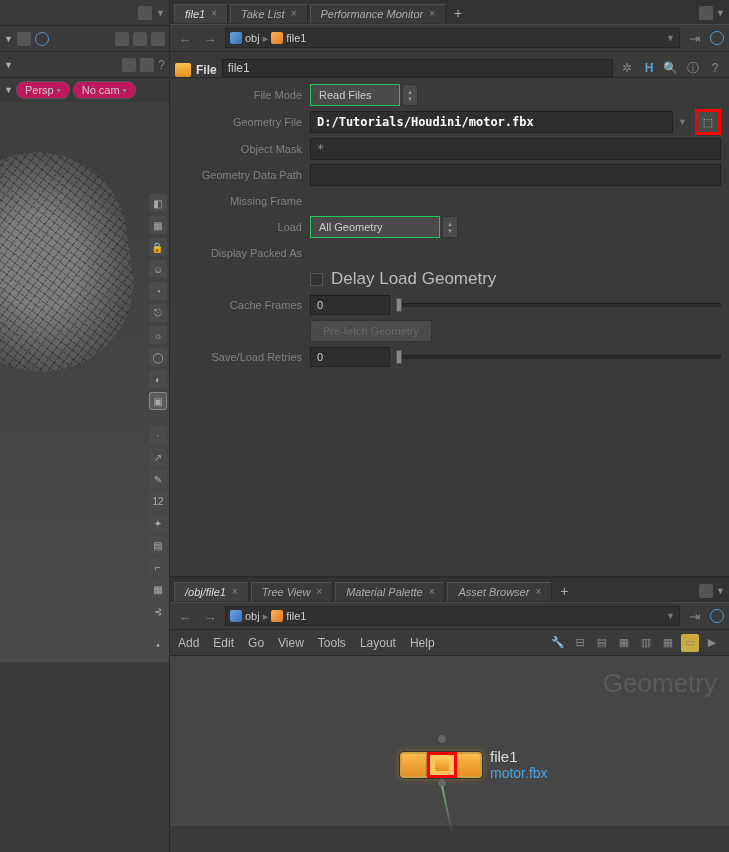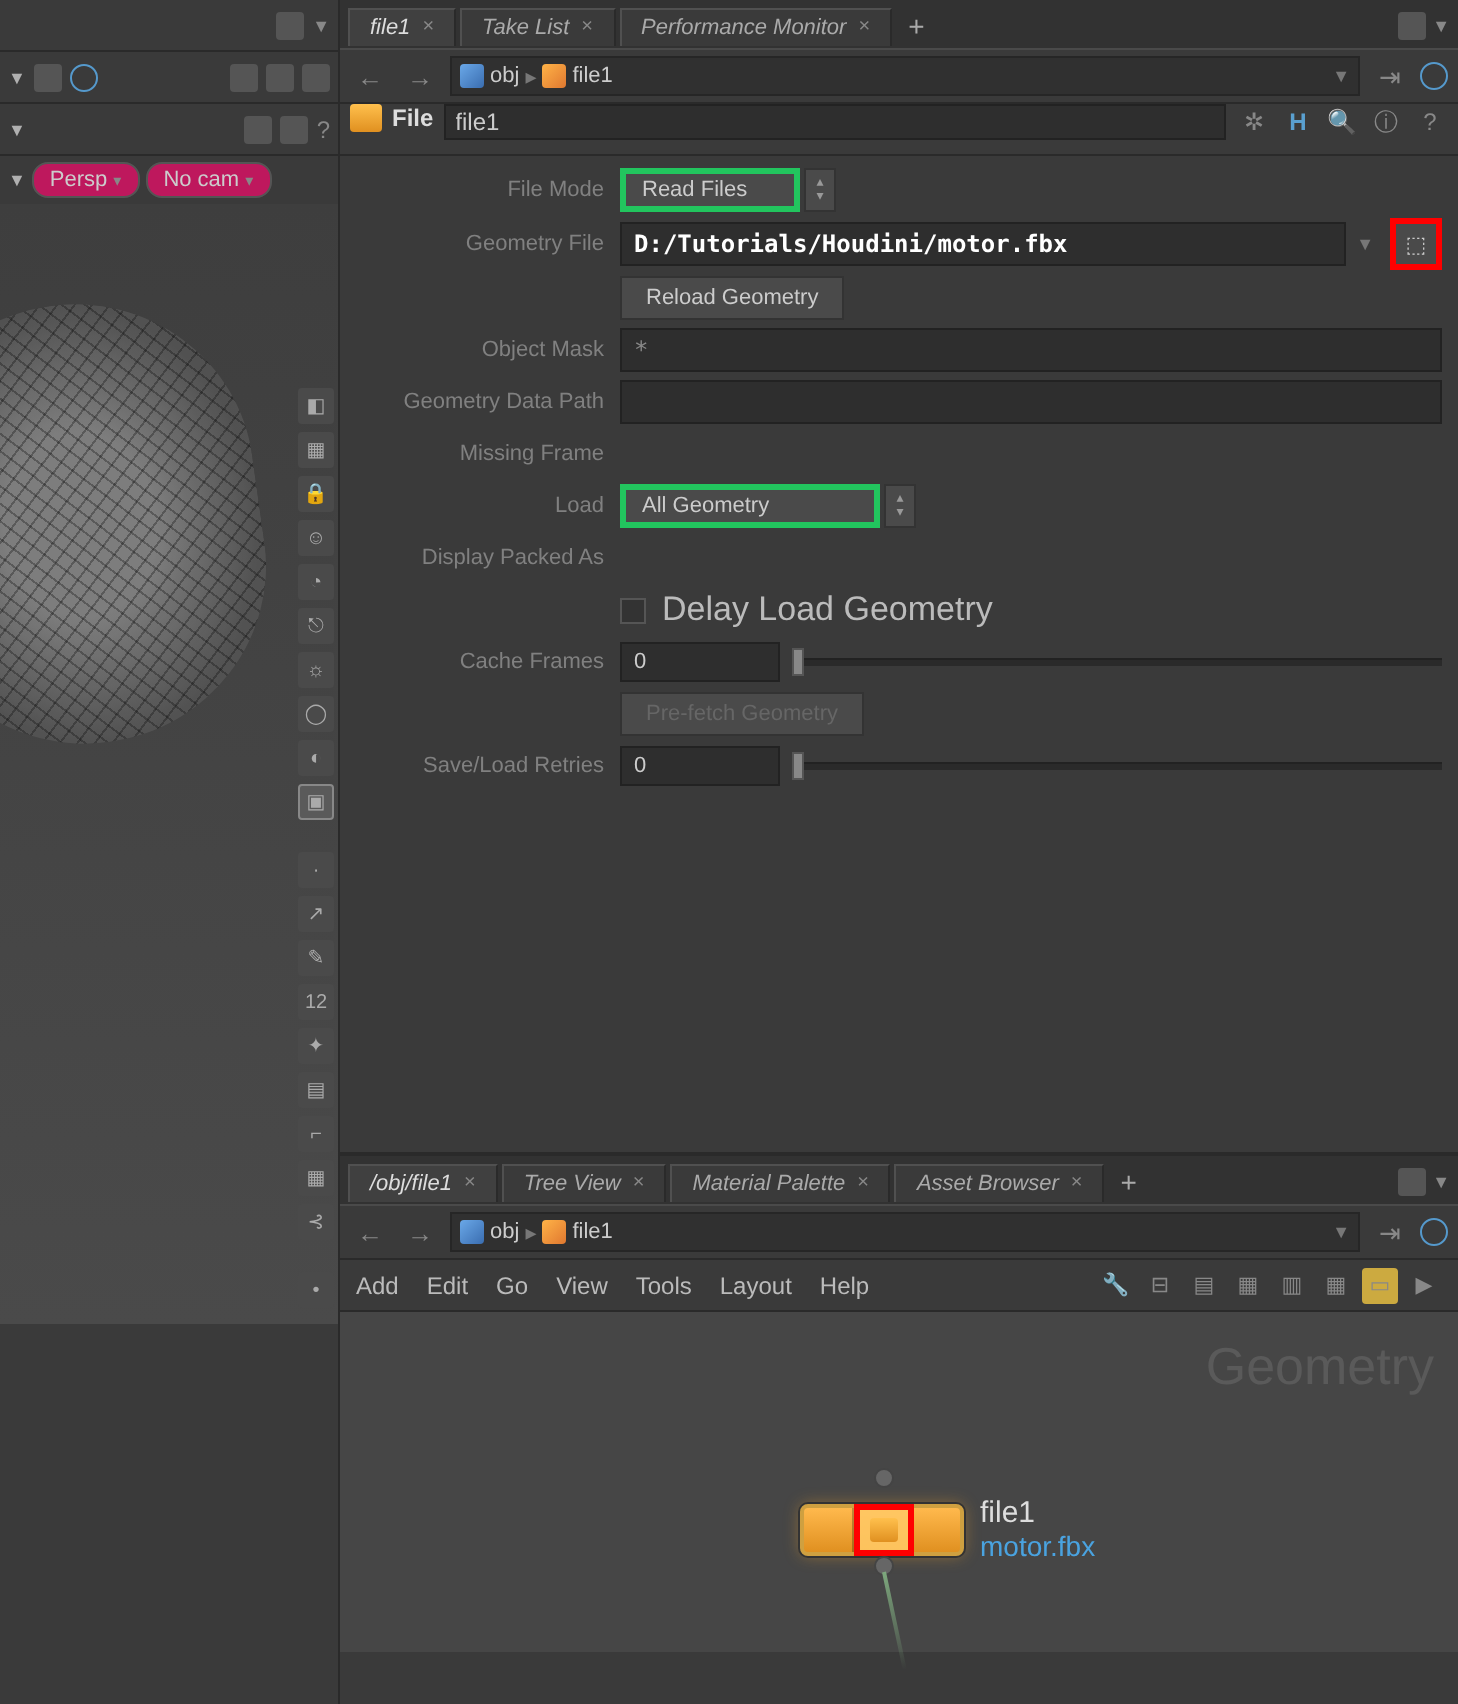--- a/index.html
+++ b/index.html
@@ -183,21 +183,21 @@
   }
   .path-sep { color: #777; }
   .path-dd { color: #777; font-size: 9px; margin-left: auto; }
   
   
   .node-header {
     height: 26px;
     background: #3a3a3a;
     border-bottom: 1px solid #2a2a2a;
     display: flex;
-    align-items: flex-start;
+    align-items: flex-end;
     padding: 0 5px;
     gap: 5px;
   }
   .folder-icon {
     width: 16px; height: 14px;
     background: linear-gradient(180deg,#ffc04d,#e09020);
     border-radius: 2px;
   }
   .node-type { font-weight: bold; color: #ddd; font-size: 12px; }
   .node-name-field {
@@ -238,21 +238,21 @@
     font-size: 11px;
   }
   .param-ctrl {
     flex: 1;
     display: flex;
     align-items: center;
     gap: 2px;
   }
   .select-box {
     background: #4a4a4a;
-    border: 3px solid #22c55e;
+    border: 1px solid #22c55e;
     height: 22px;
     display: flex;
     align-items: center;
     padding: 0 8px;
     color: #ccc;
     font-size: 11px;
     min-width: 90px;
   }
   .select-arrows {
     width: 16px;
@@ -568,26 +568,20 @@
       <div class="param-label">Geometry File</div>
       <div class="param-ctrl">
         <input class="text-input" style="font-weight: 600; color: rgb(255, 255, 255);" value="D:/Tutorials/Houdini/motor.fbx">
         <span style="font-size:9px;color:#777;padding:0 3px;">▼</span>
         <div class="browse-btn">
           <div class="browse-btn-inner">⬚</div>
         </div>
       </div>
     </div>
     <div class="param-row">
-      <div class="param-label"></div>
-      <div class="param-ctrl">
-        <div class="button">Reload Geometry</div>
-      </div>
-    </div>
-    <div class="param-row">
       <div class="param-label">Object Mask</div>
       <div class="param-ctrl">
         <input class="text-input dim" value="*" style="">
       </div>
     </div>
     <div class="param-row">
       <div class="param-label">Geometry Data Path</div>
       <div class="param-ctrl">
         <input class="text-input" value="" style="">
       </div>

